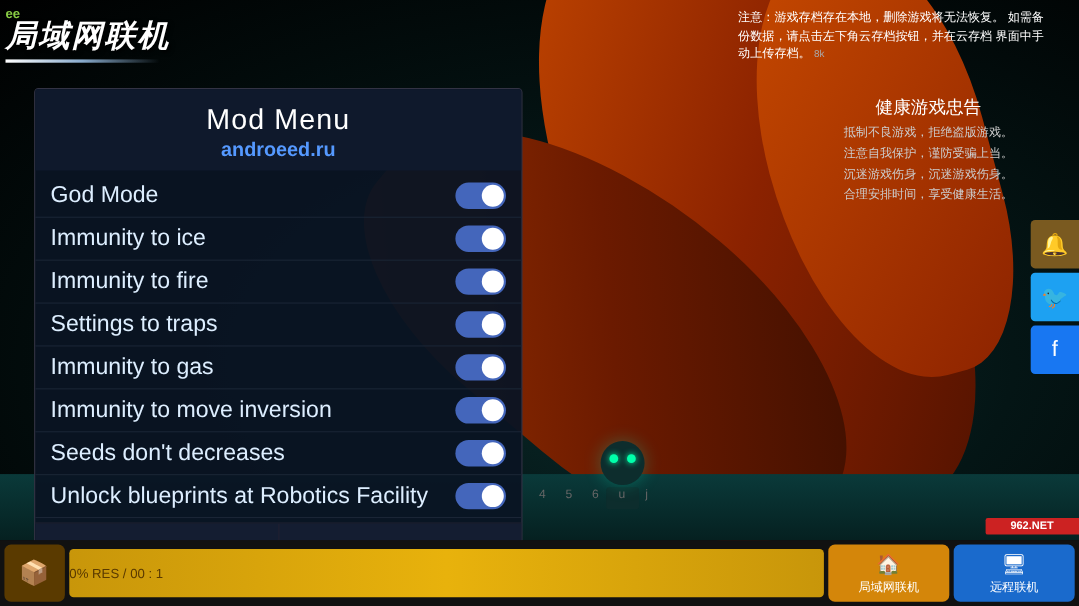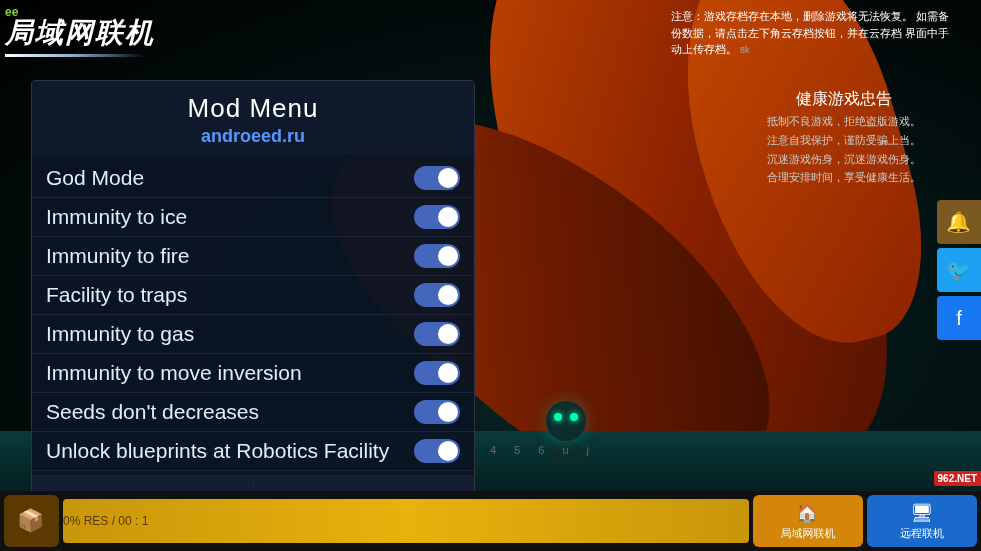--- a/index.html
+++ b/index.html
@@ -300,21 +300,21 @@
     .social-facebook { background: #1877f2; color: #fff; }
 
     
     .badge-962 {
       position: absolute;
       right: 0;
       bottom: 65px;
       background: #cc2222;
       color: #fff;
       font-size: 10px;
-      padding: 2px 4px;
+      padding: 2px 23px;
       font-weight: bold;
       border-radius: 2px 0 0 2px;
       text-align: center;
     }
 
     
     .logo {
       position: absolute;
       top: 5px; left: 5px;
     }
@@ -421,21 +421,21 @@
           <div class="toggle-knob"></div>
         </div>
       </div>
       <div class="mod-item">
         <span class="mod-item-label">Immunity to fire</span>
         <div class="toggle on">
           <div class="toggle-knob"></div>
         </div>
       </div>
       <div class="mod-item">
-        <span class="mod-item-label">Facility to traps</span>
+        <span class="mod-item-label">Settings to traps</span>
         <div class="toggle on">
           <div class="toggle-knob"></div>
         </div>
       </div>
       <div class="mod-item">
         <span class="mod-item-label">Immunity to gas</span>
         <div class="toggle on">
           <div class="toggle-knob"></div>
         </div>
       </div>

